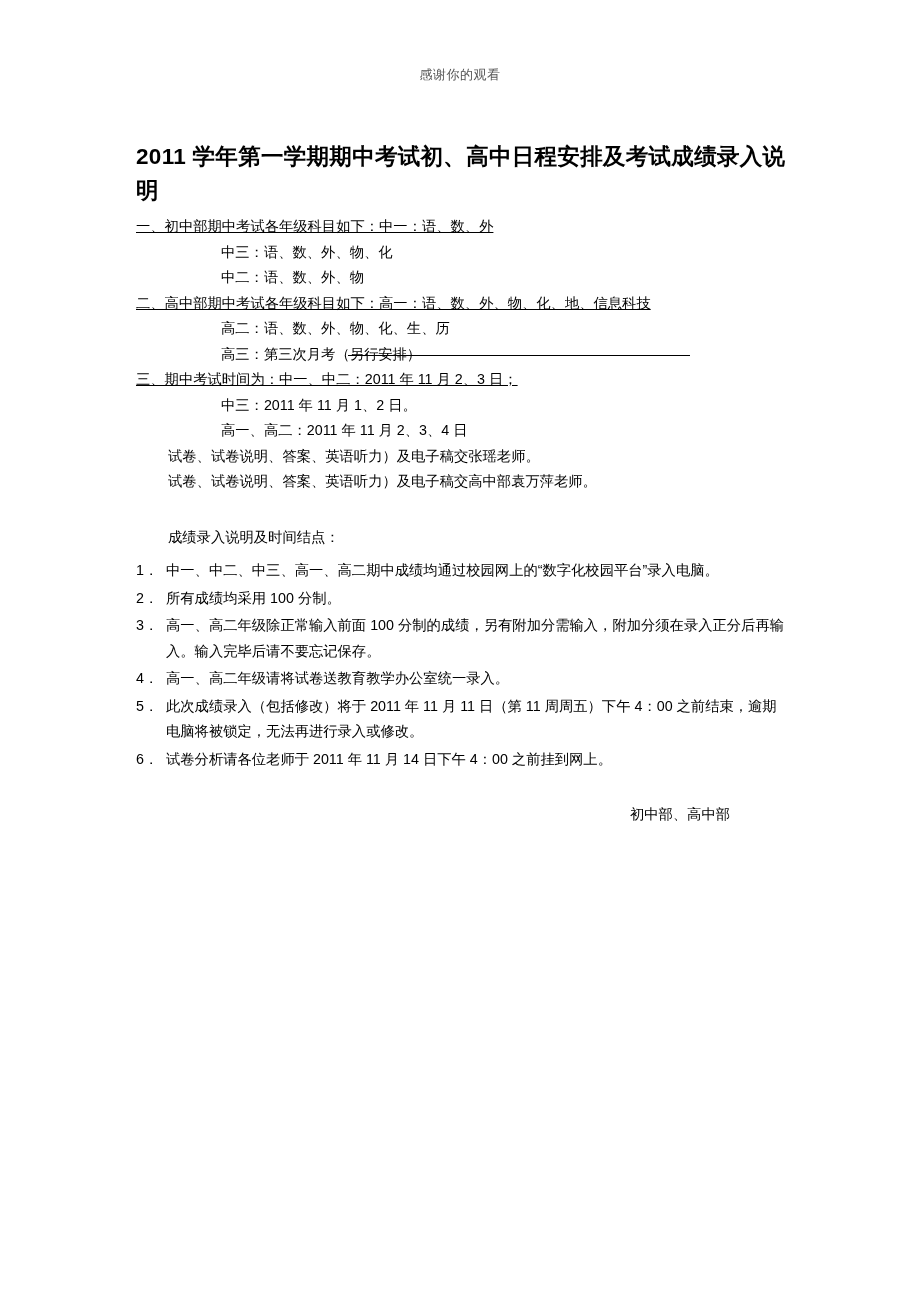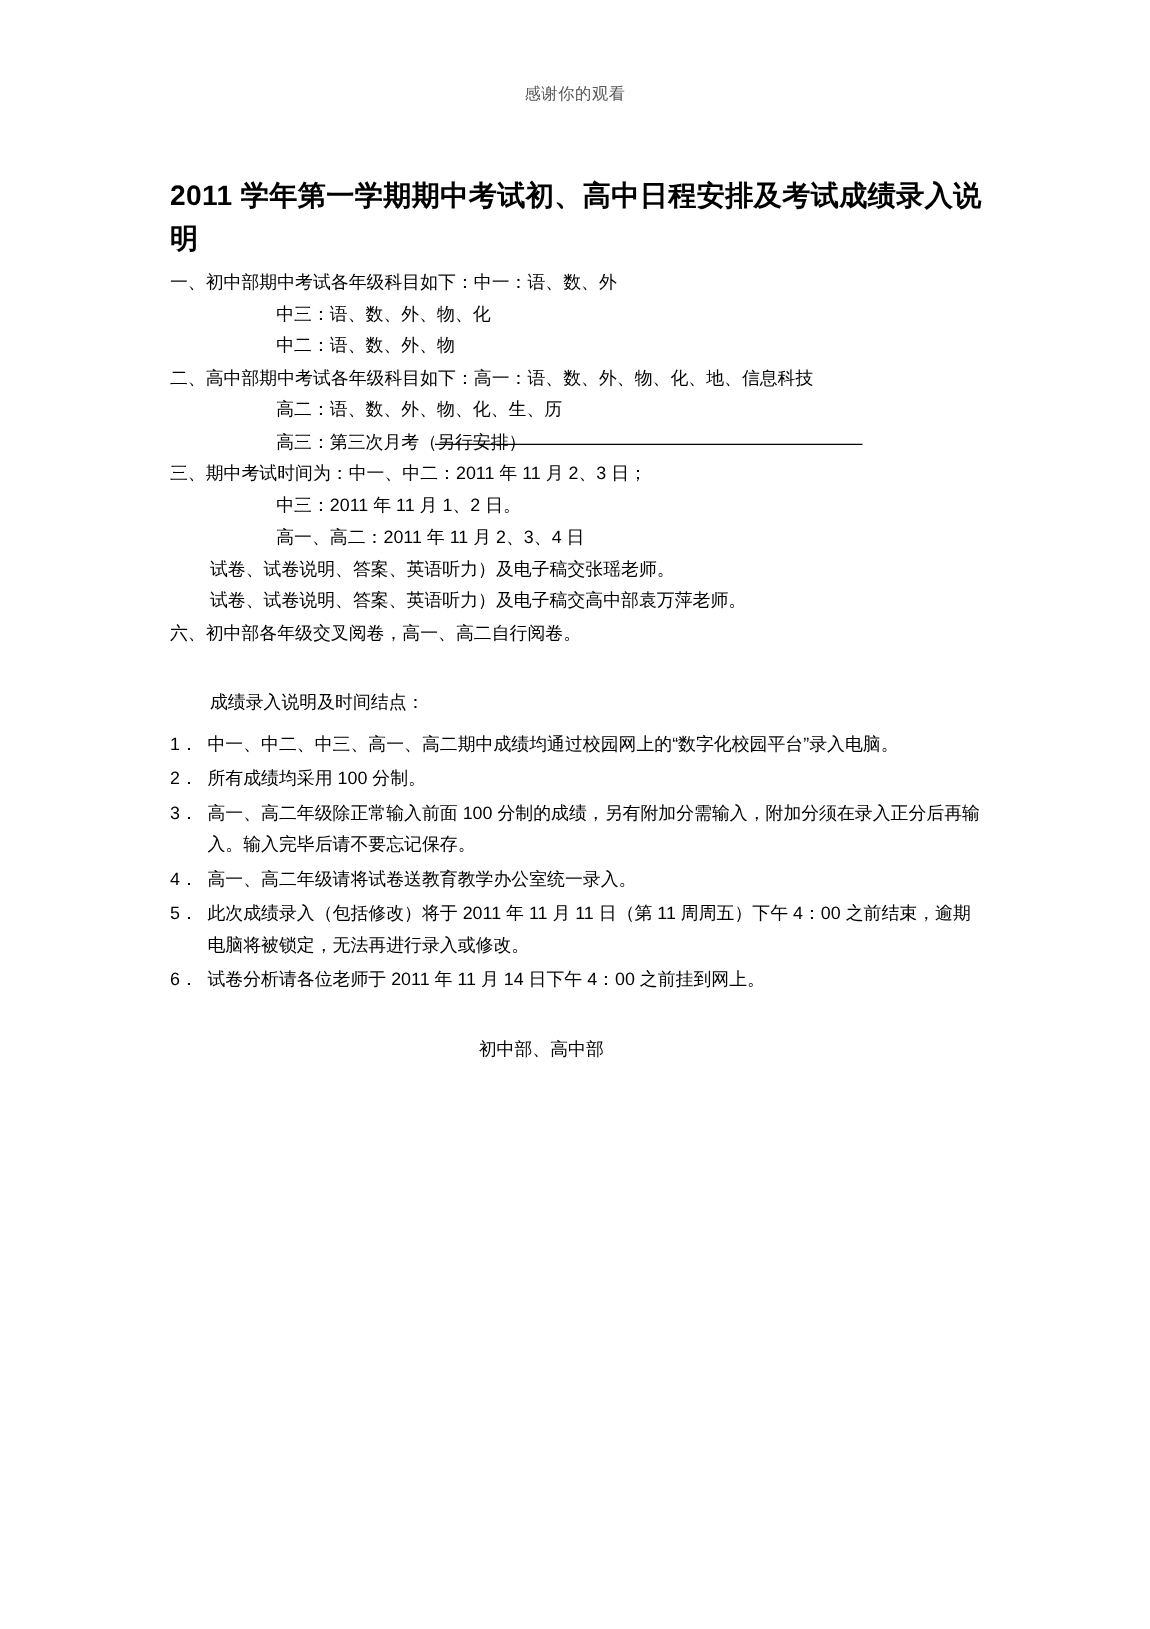--- a/index.html
+++ b/index.html
@@ -46,21 +46,21 @@
     margin: 0 0 6px 0;
     letter-spacing: 0.3px;
   }
   .body-text {
     font-size: 14.3px;
     line-height: 25.5px;
   }
   .ln {
     white-space: pre-wrap;
   }
-  .indent-1 { padding-left: 0; }
+  .indent-1 { padding-left: 0; text-decoration: underline; }
   .indent-2 { padding-left: 85px; }
   .indent-3 { padding-left: 85px; }
   .hr-line {
     position: absolute;
     left: 348px;
     top: 355px;
     width: 342px;
     height: 1px;
     background: #000;
   }
@@ -89,21 +89,21 @@
     top: 0;
     width: 28px;
   }
   .thanks {
     font-size: 14.3px;
     line-height: 25.5px;
     margin-top: 34px;
   }
   .sign {
     margin-top: 30px;
-    text-align: center;
+    text-align: right;
     font-size: 14.3px;
     line-height: 25.5px;
     padding-right: 58px;
   }
   .sign .date { display: block; }
 </style>
 </head>
 <body>
 
 <div class="page">
@@ -121,21 +121,20 @@
       <div class="ln indent-2">中三：语、数、外、物、化</div>
       <div class="ln indent-2">中二：语、数、外、物</div>
       <div class="ln indent-1">二、高中部期中考试各年级科目如下：高一：语、数、外、物、化、地、信息科技</div>
       <div class="ln indent-3">高二：语、数、外、物、化、生、历</div>
       <div class="ln indent-3">高三：第三次月考（另行安排）</div>
       <div class="ln indent-1">三、期中考试时间为：中一、中二：2011 年 11 月 2、3 日；</div>
       <div class="ln indent-2">中三：2011 年 11 月 1、2 日。</div>
       <div class="ln indent-3">高一、高二：2011 年 11 月 2、3、4 日</div>
       <div class="ln" style="padding-left:32px;">试卷、试卷说明、答案、英语听力）及电子稿交张瑶老师。</div>
       <div class="ln" style="padding-left:32px;">试卷、试卷说明、答案、英语听力）及电子稿交高中部袁万萍老师。</div>
-      <div class="ln indent-1">六、初中部各年级交叉阅卷，高一、高二自行阅卷。</div>
     </div>
 
     <div class="section-gap"></div>
 
     <div class="sub-head">成绩录入说明及时间结点：</div>
 
     <div class="small-gap"></div>
 
     <ol class="numlist">
       <li>

